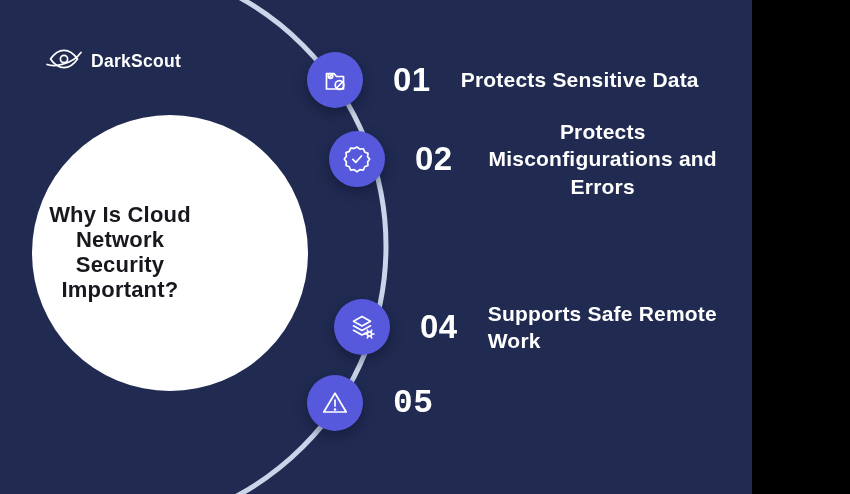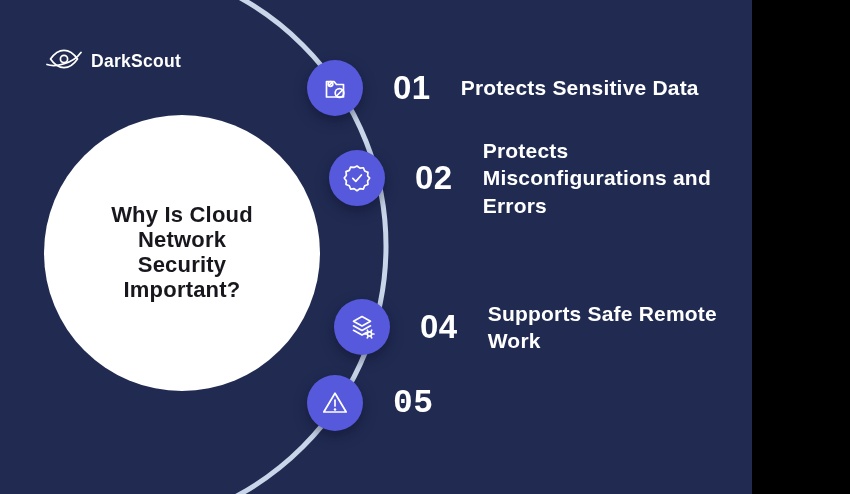--- a/index.html
+++ b/index.html
@@ -5,23 +5,23 @@
   html,body{margin:0;padding:0;background:#000;}
   .canvas{
     position:relative;width:752px;height:494px;overflow:hidden;
     background:var(--background,#212B52);
     font-family:"Liberation Sans","DejaVu Sans",sans-serif;
   }
   .curve{position:absolute;left:0;top:0;}
   .logo{position:absolute;left:46px;top:46px;display:flex;align-items:center;gap:9px;}
   .logo-text{color:#fff;font-size:17.5px;font-weight:bold;letter-spacing:.3px;}
   .title-circle{
-    position:absolute;left:44px;top:115px;width:276px;height:276px;border-radius:50%;
+    position:absolute;left:32px;top:115px;width:276px;height:276px;border-radius:50%;
     background:var(--circle_fill,#fff);
-    display:flex;align-items:center;justify-content:center;text-align:center;
+    display:flex;align-items:center;justify-content:flex-start;text-align:center;
   }
   .title{
     width:176px;margin:0;font-size:22px;line-height:1.13;font-weight:bold;
     color:var(--title_text,#17171D);letter-spacing:.2px;
   }
   .row{position:absolute;display:flex;align-items:center;gap:30px;transform:translateY(-50%);}
   .badge{
     width:56px;height:56px;border-radius:50%;flex:0 0 auto;
     background:var(--accent_purple,#5659DB);
     display:flex;align-items:center;justify-content:center;
@@ -52,35 +52,35 @@
         <path class="ic" stroke-width="1.6" d="M1 18.5C9.5 21.5 27 17.5 35 6.5"></path>
       </svg>
     </span>
     <span class="logo-text">DarkScout</span>
   </div>
 
   <div class="title-circle">
     <h1 class="title">Why Is Cloud Network Security Important?</h1>
   </div>
 
-  <div class="row" style="left:307px;top:88px;">
+  <div class="row" style="left:307px;top:80px;">
     <div class="badge">
       <svg width="32" height="32" viewBox="0 0 32 32">
         <path class="ic" d="M7.5 9.5h7.5l2.5 3h7v12.5h-17z"></path>
         <circle class="ic" stroke-width="1.4" cx="11.5" cy="12" r="2.3"></circle>
         <line class="ic" stroke-width="1.4" x1="9.9" y1="13.6" x2="13.1" y2="10.4"></line>
         <circle class="ic" cx="20.5" cy="21" r="4.3"></circle>
         <line class="ic" x1="17.5" y1="24" x2="23.5" y2="18"></line>
       </svg>
     </div>
     <div class="num">01</div>
     <div class="label">Protects Sensitive Data</div>
   </div>
 
-  <div class="row" style="left:329px;top:178px;">
+  <div class="row" style="left:329px;top:159px;text-align:center;">
     <div class="badge">
       <svg width="32" height="32" viewBox="0 0 32 32">
         <path class="ic" d="M16 4l2.9 2.1 3.5-.4 1.3 3.3 3.3 1.3-.4 3.5L28.7 16l-2.1 2.9.4 3.5-3.3 1.3-1.3 3.3-3.5-.4L16 28.7l-2.9-2.1-3.5.4-1.3-3.3-3.3-1.3.4-3.5L3.3 16l2.1-2.9-.4-3.5 3.3-1.3 1.3-3.3 3.5.4z"></path>
         <path class="ic" stroke-width="2" d="M11.8 16.3l3 3 5.6-6.4"></path>
       </svg>
     </div>
     <div class="num">02</div>
     <div class="label">Protects Misconfigurations and Errors</div>
   </div>
 

